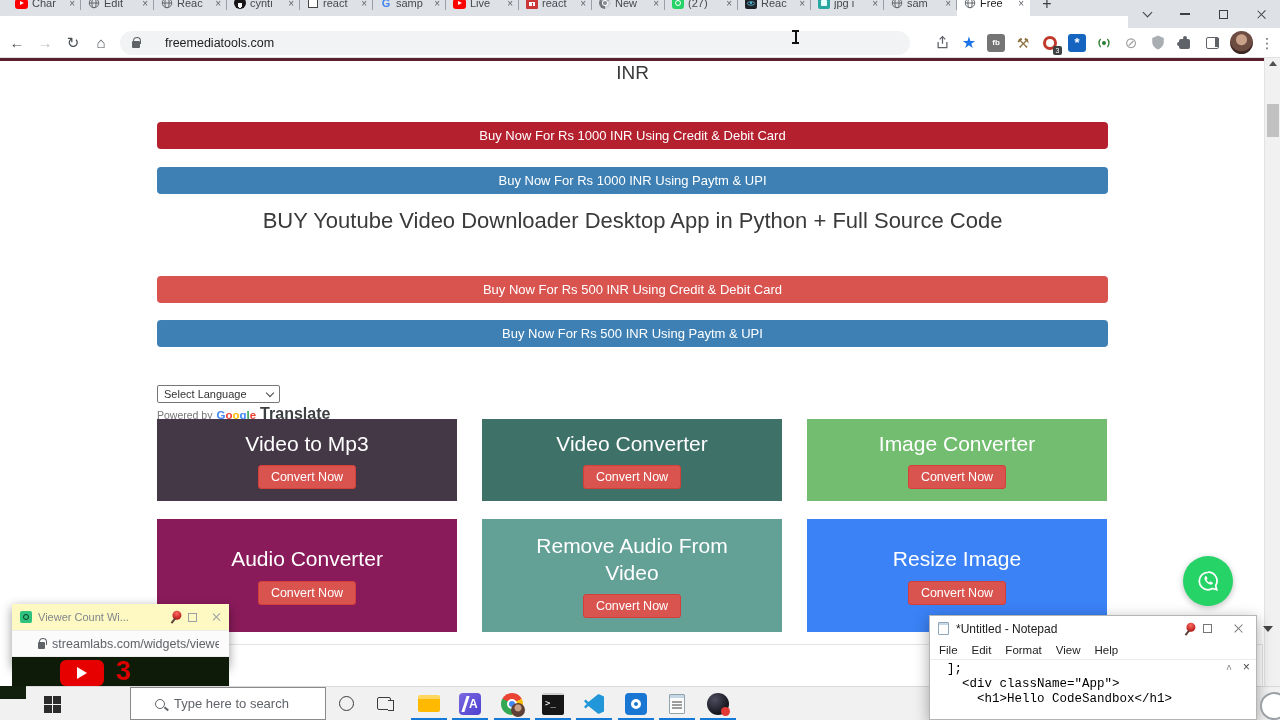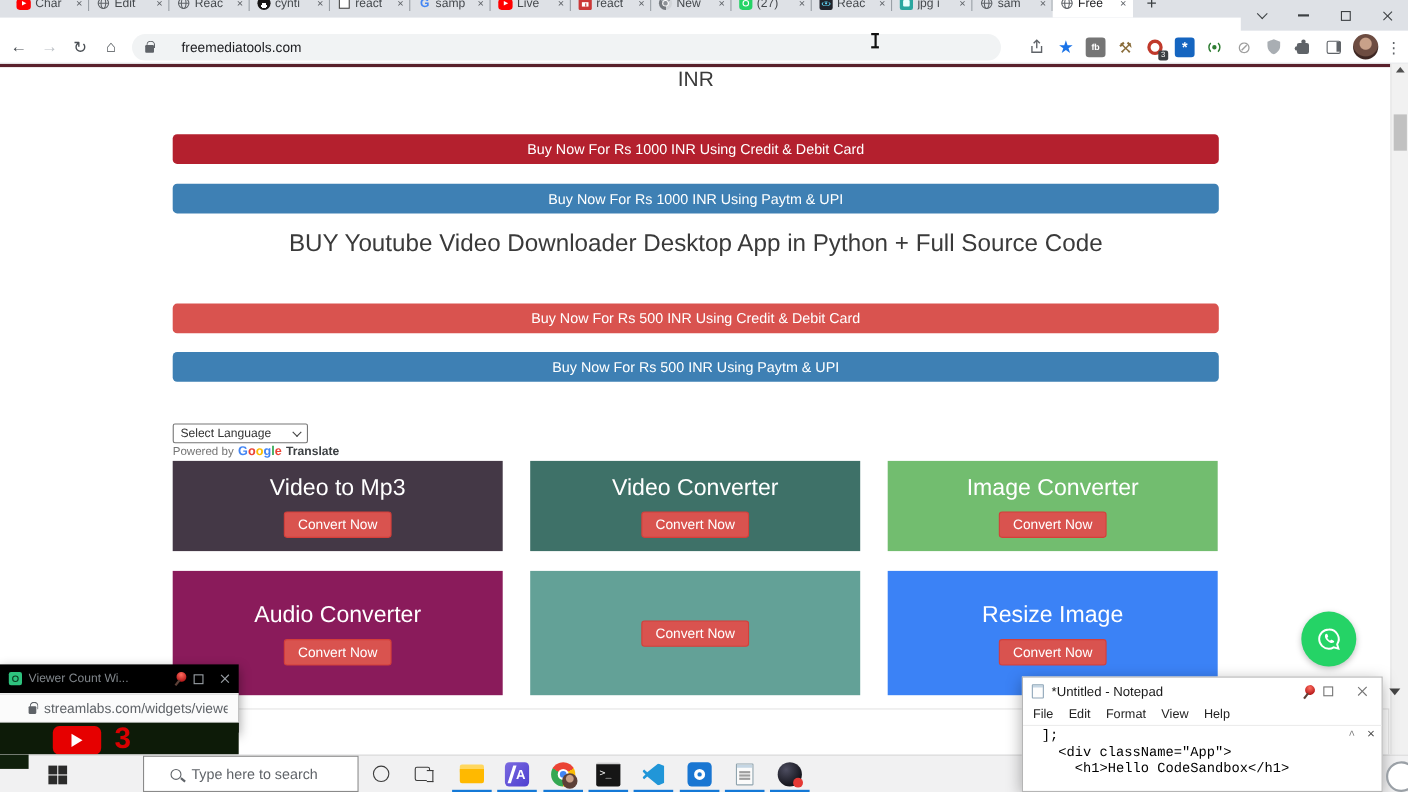--- a/index.html
+++ b/index.html
@@ -42,38 +42,38 @@
   .page{position:absolute;left:0;top:58px;width:1280px;height:628px;background:#fff;overflow:hidden}
   .siteline{position:absolute;left:0;top:0;width:1264px;height:3px;background:#5a212c}
   .content{position:absolute;left:157px;top:0;width:951px}
   .inr{position:absolute;left:0;top:4px;width:951px;text-align:center;font-size:19px;color:#3a3a3a}
   .buybtn{position:absolute;left:0;width:951px;height:27px;border-radius:4px;color:#fff;font-size:13px;display:flex;align-items:center;justify-content:center;cursor:pointer}
   .h1buy{position:absolute;left:0;top:150px;width:951px;text-align:center;font-size:22px;font-weight:400;color:#3a3a3a}
   .langsel{position:absolute;left:0;top:327px;width:123px;height:18px;border:1px solid #767676;border-radius:2px;background:#fff;display:flex;align-items:center;justify-content:space-between;padding:0 6px;font-size:11px;color:#333}
   .langsel .sc{width:6px;height:6px;border-right:1.3px solid #444;border-bottom:1.3px solid #444;transform:rotate(45deg);margin-top:-3px}
   .powered{position:absolute;left:0;top:347px;font-size:10.5px;color:#757575;display:flex;align-items:baseline;gap:4px}
   .powered .brand{font-weight:700;font-size:11.5px}
-  .powered .prod{color:#3c4043;font-weight:700;font-size:11px}
+  .powered .prod{color:#3c4043;font-weight:700;font-size:16px}
   .grid{position:absolute;left:0;top:361px;width:951px;display:grid;grid-template-columns:300px 300px 300px;grid-template-rows:82px 113px;column-gap:25px;row-gap:18px}
   .tile{display:flex;flex-direction:column;align-items:center;justify-content:center;gap:8px;color:#fff}
   .tile h2{font-size:21px;font-weight:400;text-align:center;line-height:1.25;max-width:240px}
   .convert{background:#d9534f;border:1px solid #d43f3a;color:#fff;font-size:12.5px;padding:4px 12px;border-radius:3px;font-family:"Liberation Sans",sans-serif;cursor:pointer}
   .footerbox{position:absolute;left:117px;top:586px;width:1146px;height:70px;background:#fff;border:1px solid #e4e4e4}
   .scrollbar{position:absolute;right:0;top:0;width:16px;height:628px;background:#f1f1f1;border-left:1px solid #e3e3e3}
   .sb-up{position:absolute;top:3px;left:4px;width:0;height:0;border-left:4px solid transparent;border-right:4px solid transparent;border-bottom:5px solid #505050}
   .sb-thumb{position:absolute;top:46px;left:2px;width:12px;height:33px;background:#c1c1c1}
   .pg-chev{position:absolute;left:1263px;top:626px;width:0;height:0;border-left:5px solid transparent;border-right:5px solid transparent;border-top:6px solid #444;z-index:4}
   .partial-circle{position:absolute;left:1260px;top:692px;width:28px;height:28px;border-radius:50%;border:2px solid #9aa0a6;background:#fff;z-index:9}
 
   
   .wa{position:absolute;left:1183px;top:556px;width:50px;height:50px;border-radius:50%;display:flex;align-items:center;justify-content:center;box-shadow:0 2px 6px rgba(0,0,0,.25);z-index:5;cursor:pointer}
   .wa svg{display:block}
 
   
-  .widget{position:absolute;left:0;top:604px;width:217px;height:62px;background:#000000;box-shadow:0 3px 10px rgba(0,0,0,.4);z-index:6}
+  .widget{position:absolute;left:12px;top:604px;width:217px;height:62px;background:#fef9c3;box-shadow:0 3px 10px rgba(0,0,0,.4);z-index:6}
   .w-title{height:27px;display:flex;align-items:center;gap:6px;padding:0 8px;border-bottom:1px solid #ececec}
   .w-ico{width:12px;height:12px;background:#2ec27e;border-radius:2px;flex:none;position:relative}
   .w-ico::after{content:"";position:absolute;inset:3px;border:1.3px solid #0b3d21;border-radius:50%}
   .w-name{flex:1;font-size:11px;color:#80868b;white-space:nowrap;overflow:hidden}
   .w-max{width:9px;height:9px;border:1.2px solid #9aa0a6;flex:none}
   .w-x{position:relative;width:10px;height:10px;flex:none;margin-left:8px}
   .w-x::before,.w-x::after{content:"";position:absolute;left:4.5px;top:0;width:1.2px;height:10px;background:#9aa0a6}
   .w-x::before{transform:rotate(45deg)}.w-x::after{transform:rotate(-45deg)}
   .w-addr{height:26px;background:#fbfbfb;border-bottom:1px solid #eee;display:flex;align-items:center;gap:7px;padding:0 10px 0 26px}
   .w-url{font-size:12.5px;color:#5f6368;white-space:nowrap;overflow:hidden}
@@ -328,20 +328,21 @@
           </div>
           <div class="tile" style="background: rgb(114, 189, 111);">
             <h2>Image Converter</h2>
             <button class="convert">Convert Now</button>
           </div>
           <div class="tile" style="background: rgb(138, 27, 91);">
             <h2>Audio Converter</h2>
             <button class="convert">Convert Now</button>
           </div>
           <div class="tile" style="background: rgb(99, 161, 151);">
+            <h2>Remove Audio From Video</h2>
             <button class="convert">Convert Now</button>
           </div>
           <div class="tile" style="background: #3b82f6;">
             <h2>Resize Image</h2>
             <button class="convert">Convert Now</button>
           </div>
         </div>
     </div>
     <div class="footerbox"></div>
     <div class="scrollbar">

